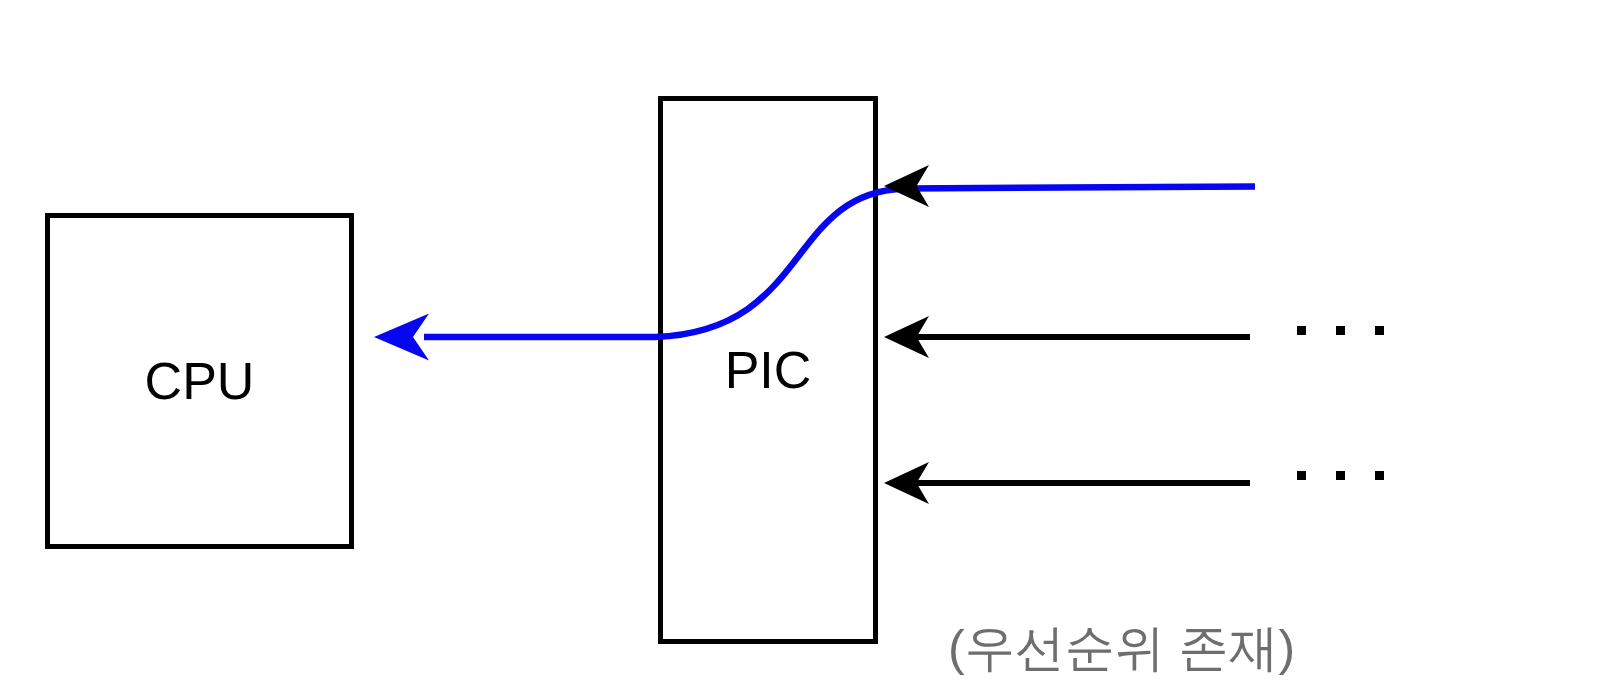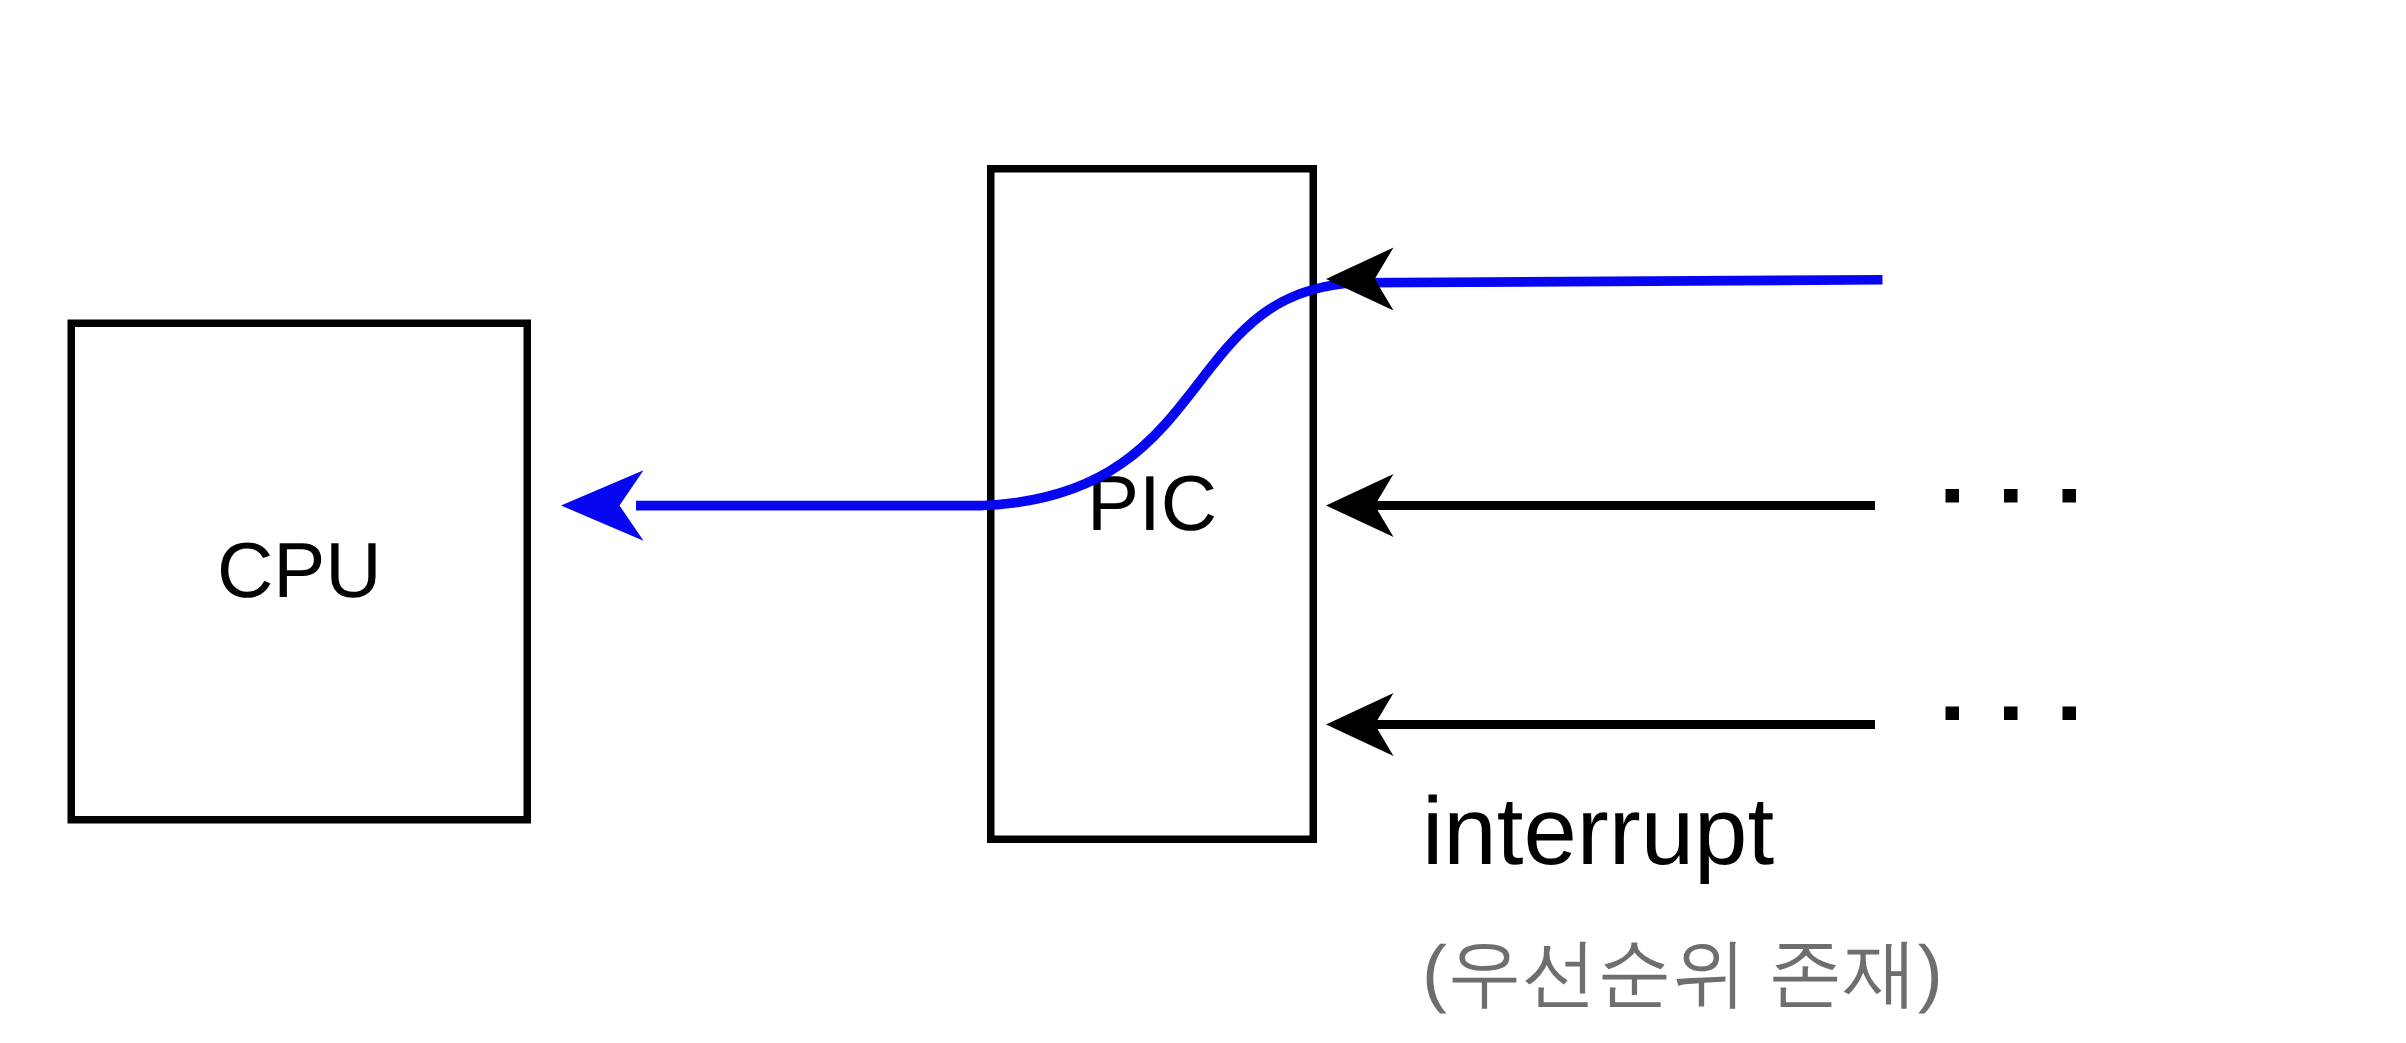--- a/index.html
+++ b/index.html
@@ -30,21 +30,21 @@
   .node-box {
     border: 5px solid #000000;
     background: transparent;
     box-sizing: border-box;
     display: flex;
     align-items: center;
     justify-content: center;
     z-index: 1;
   }
   .cpu-box { left: 45px; top: 171px; width: 309px; height: 336px; margin-top: 42px; }
-  .pic-box { left: 658px; top: 110px; width: 220px; height: 452px; }
+  .pic-box { left: 658px; top: 96px; width: 220px; height: 548px; }
   .node-label {
     font-size: 52px;
     line-height: 1;
     white-space: nowrap;
   }
 
   .svg-layer {
     left: 0; top: 0;
     width: 1604px;
     height: 695px;
@@ -105,17 +105,16 @@
     <span class="dot"></span>
     <span class="dot"></span>
   </div>
 
   <div class="abs ellipsis-row ellipsis-row-2" aria-label=". . .">
     <span class="dot"></span>
     <span class="dot"></span>
     <span class="dot"></span>
   </div>
 
-  <div class="abs txt-layer-item interrupt-label">interrupt</div>
 
   <div class="abs txt-layer-item interrupt-note">(우선순위 존재)</div>
 
 </div>
 
 </body></html>

